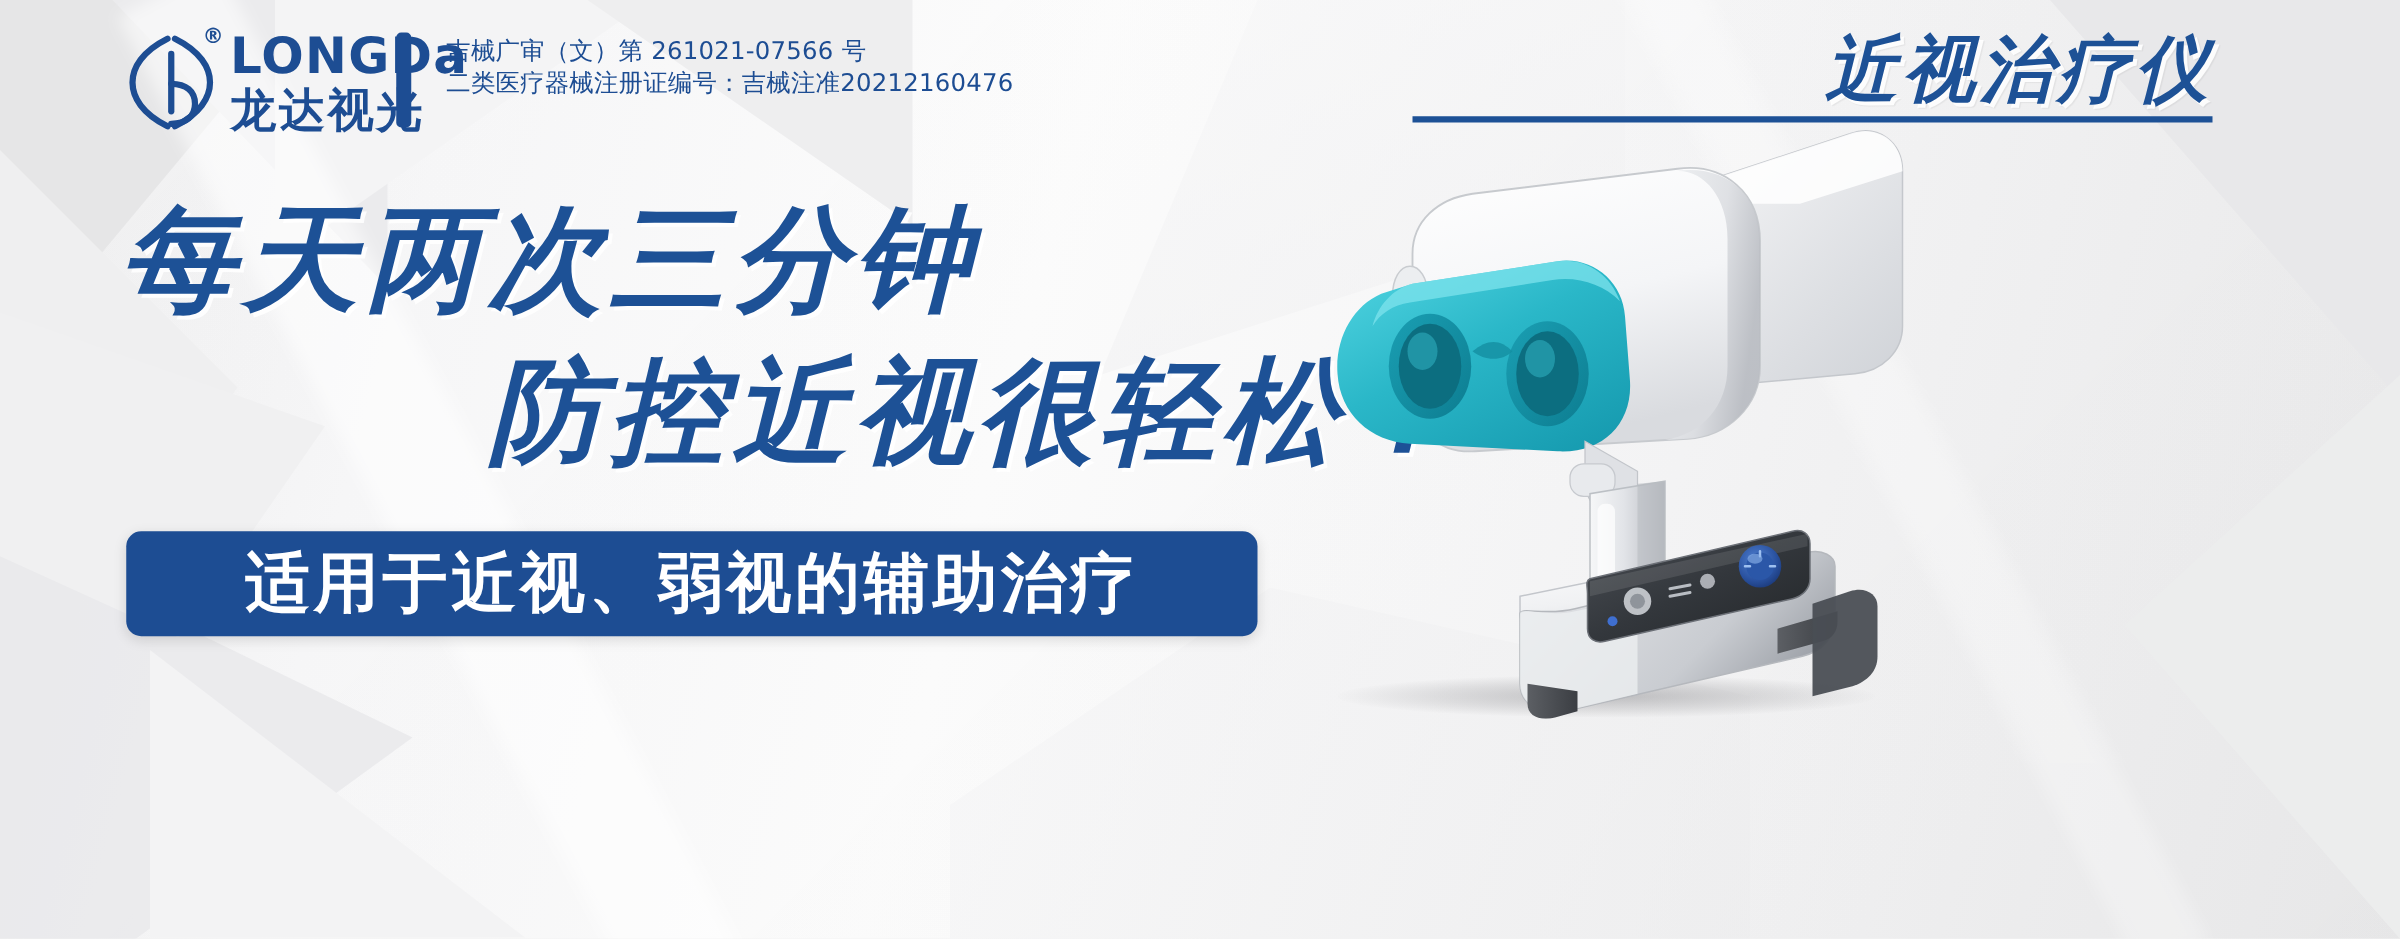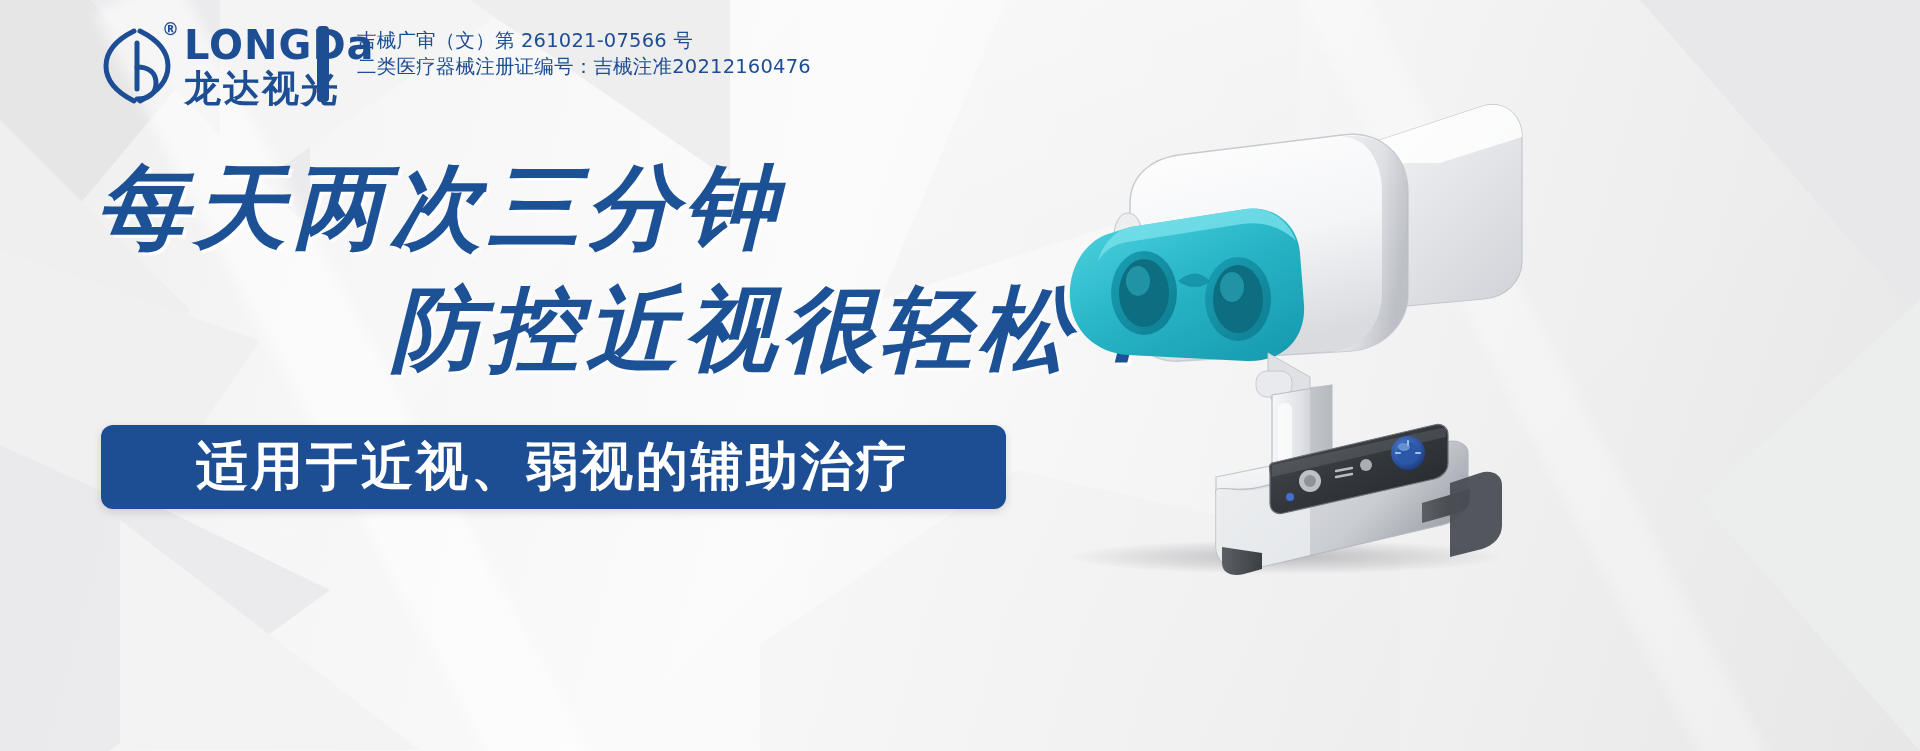--- a/index.html
+++ b/index.html
@@ -150,20 +150,24 @@
       </div>
     </div>
 
     <div class="divider-bar"></div>
 
     <div class="license">
       <div>吉械广审（文）第 261021-07566 号</div>
       <div>二类医疗器械注册证编号：吉械注准20212160476</div>
     </div>
 
+    <div class="product-title">
+      <span class="pt-text">近视治疗仪</span>
+      <span class="pt-rule"></span>
+    </div>
   </div>
 
   <div class="headline1">每天两次三分钟</div>
   <div class="headline2">防控近视很轻松！</div>
 
   <div class="blue-box">
     <span class="blue-box-text">适用于近视、弱视的辅助治疗</span>
   </div>
 
   <div class="device-shadow"></div>

